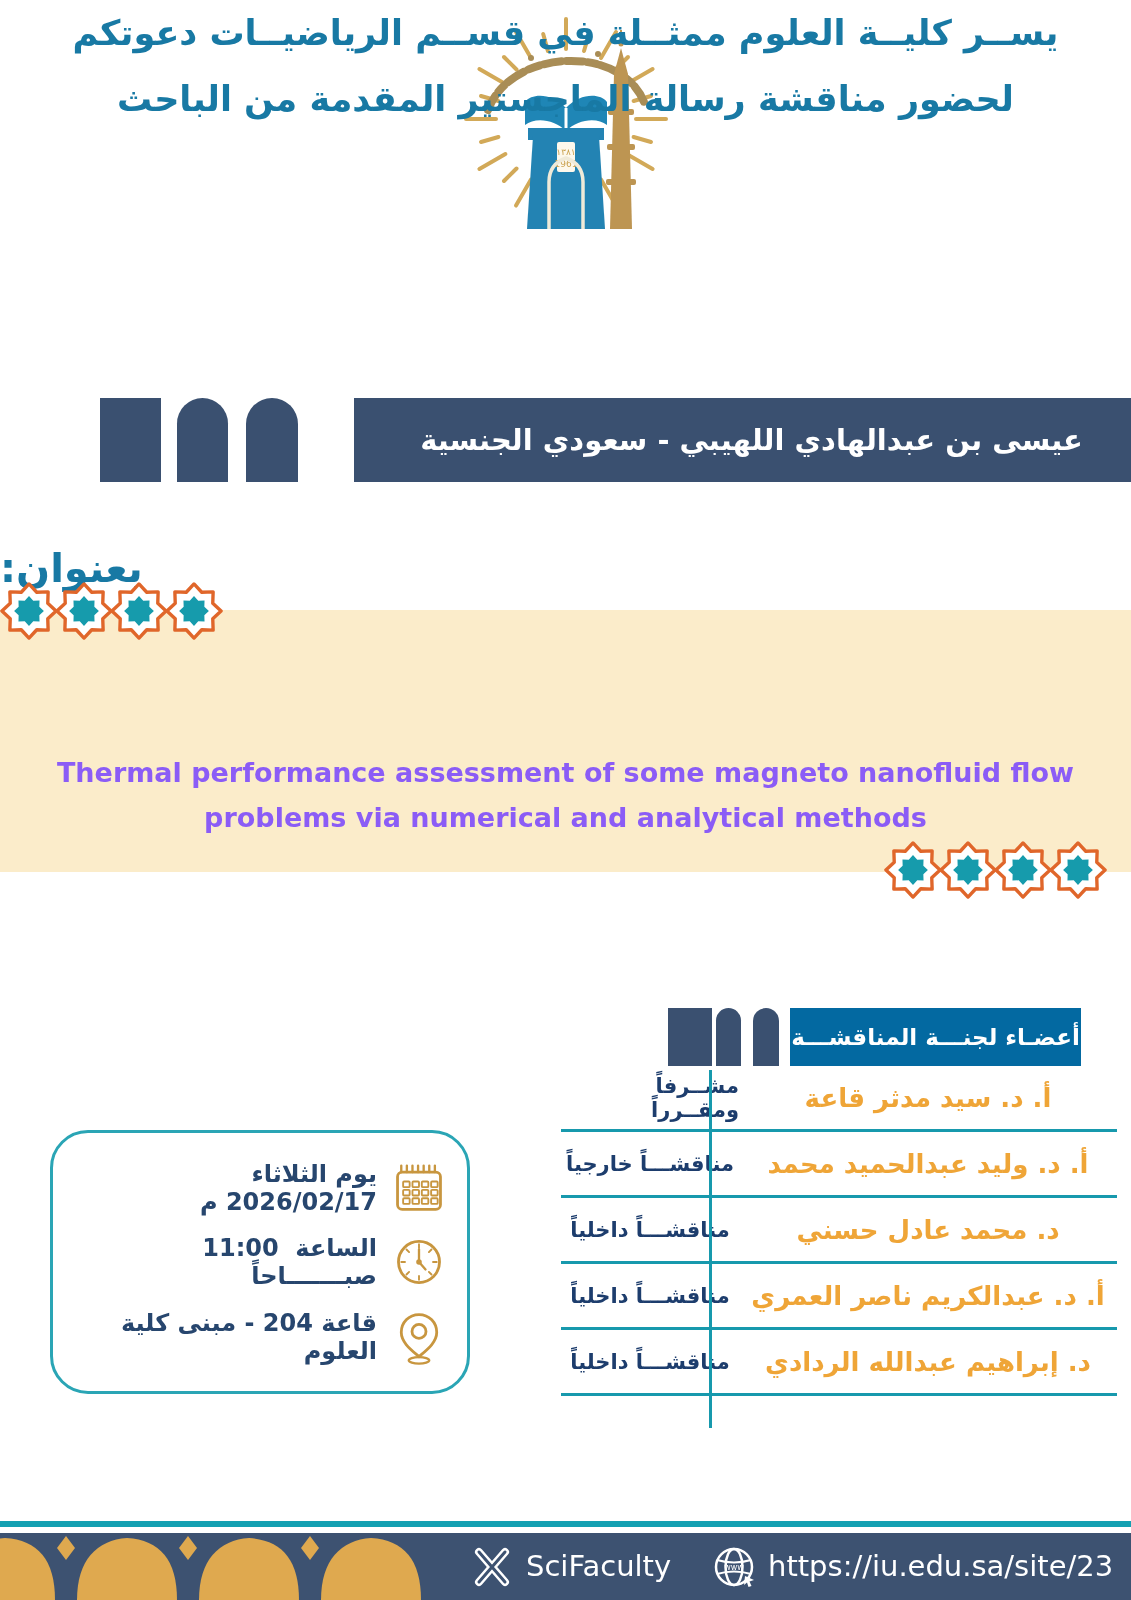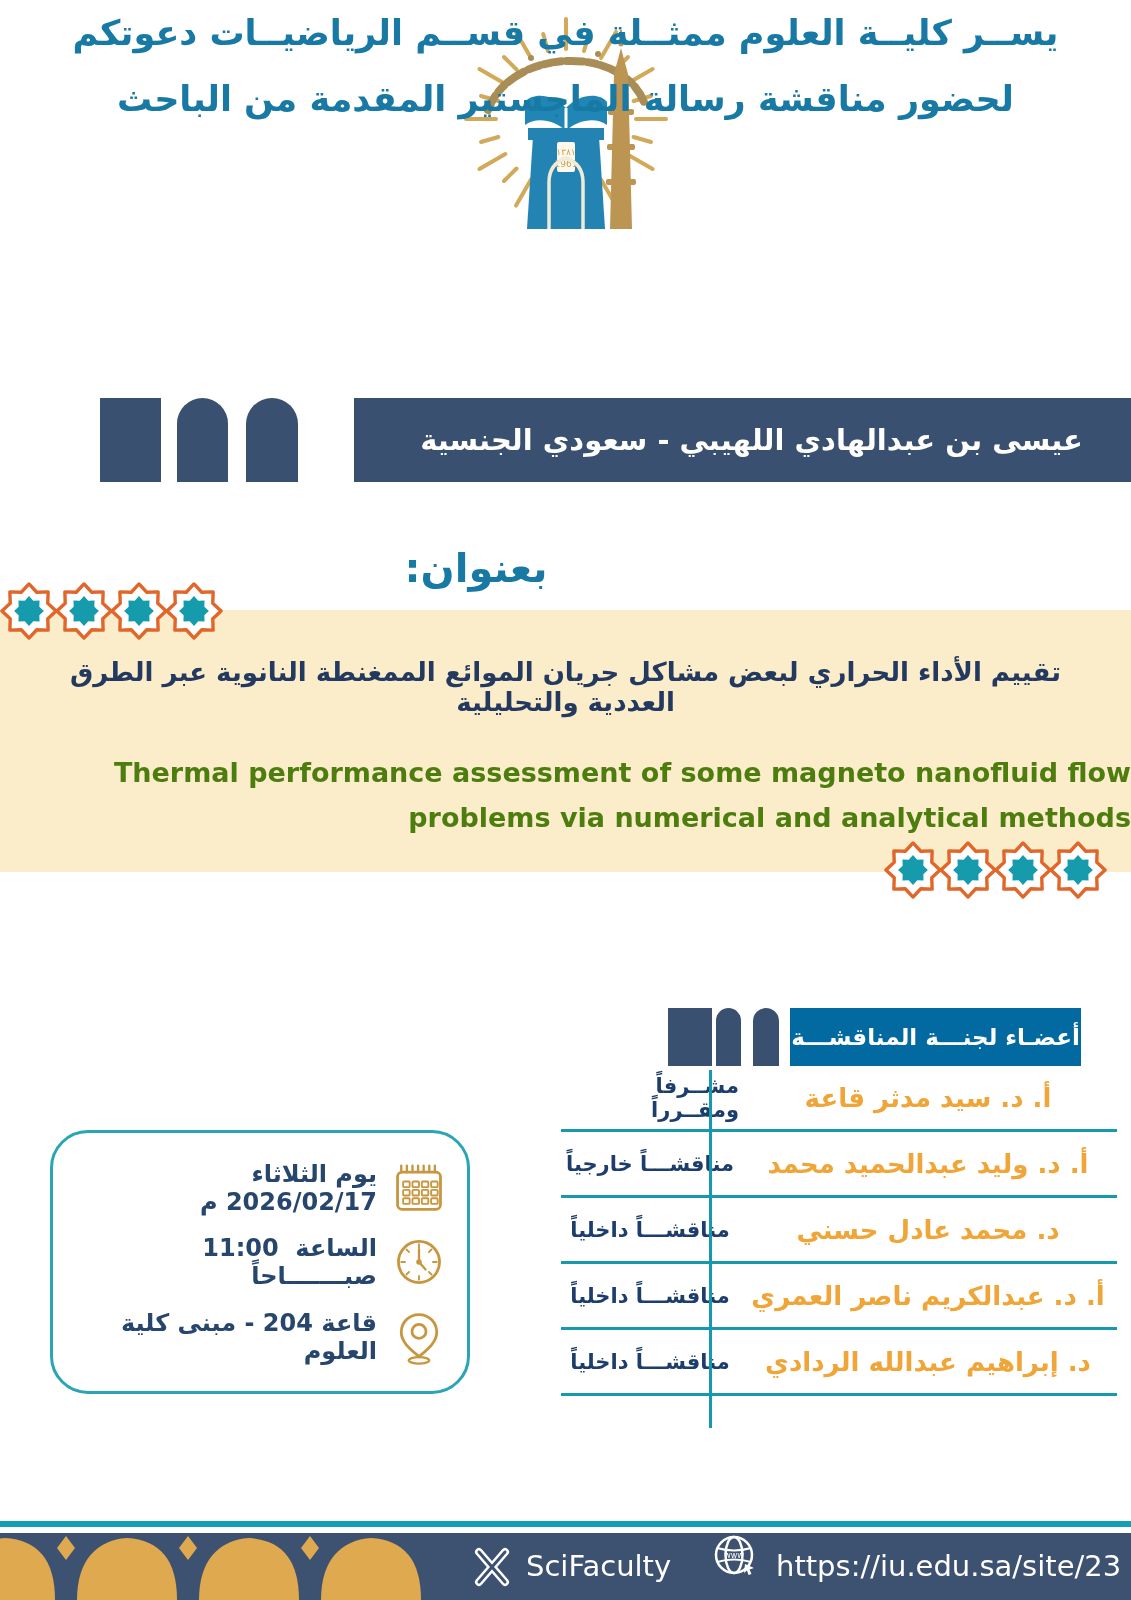--- a/index.html
+++ b/index.html
@@ -16,31 +16,31 @@
   }
   
   .navy-shape { background:#3a5070; }
   .arch-top { border-radius:999px 999px 0 0; }
   .name-banner {
     left:314px; top:398px; width:795px; height:84px; background:#3a5070;
     color:#ffffff; font-weight:bold; font-size:29px; line-height:84px;
     text-align:center; direction:rtl;margin-left:40px;
   }
   .title-label {
-    left:0; top:545px; width:952px; text-align:center; direction:rtl;
+    left:0; top:545px; width:952px; text-align:left; direction:rtl;
     color:#1879a4; font-weight:bold; font-size:40px;
   }
   .beige-panel { left:0; top:610px; width:1131px; height:262px; background:#fbecca; }
   .thesis-ar {
     left:25px; top:657px; width:1081px; text-align:center; direction:rtl;
     color:#24395f; font-weight:bold; font-size:26px;
   }
   .thesis-en {
-    left:0; top:750px; width:1131px; text-align:right;
-    color:#4d7c0f; font-weight:bold; font-size:27px; line-height:45px;
+    left:0; top:750px; width:1131px; text-align:center;
+    color:#8b5cf6; font-weight:bold; font-size:27px; line-height:45px;
   }
   .star { position:absolute; width:58px; height:58px; }
   
   .committee-banner {
     left:790px; top:1008px; width:291px; height:58px; background:#0369a1;
     color:#ffffff; font-weight:bold; font-size:23px; line-height:58px;
     text-align:center; direction:rtl;
   }
   .ctable { left:533px; top:1066px; width:556px; height:330px;margin-left:28px; }
   .crow {
@@ -176,21 +176,20 @@
   <svg class="star" style="left:939px;  top:841px;" viewBox="0 0 60 60">
       <use href="#star8"></use>
     </svg>
   <svg class="star" style="left:994px;  top:841px;" viewBox="0 0 60 60">
       <use href="#star8"></use>
     </svg>
   <svg class="star" style="left:1049px; top:841px;" viewBox="0 0 60 60">
       <use href="#star8"></use>
     </svg>
 
-  <div class="abs thesis-ar">تقييم الأداء الحراري لبعض مشاكل جريان الموائع الممغنطة النانوية عبر الطرق العددية والتحليلية</div>
   <div class="abs thesis-en">
     <div>Thermal performance assessment of some magneto nanofluid flow</div>
     <div>problems via numerical and analytical methods</div>
   </div>
 
   <div class="abs navy-shape" style="left:668px; top:1008px; width:44px; height:58px;"></div>
   <div class="abs navy-shape arch-top" style="left:716px; top:1008px; width:25px; height:58px;"></div>
   <div class="abs navy-shape arch-top" style="left:753px; top:1008px; width:26px; height:58px;"></div>
   <div class="abs committee-banner">أعضـاء لجنـــة المناقشـــة</div>
 
@@ -285,21 +284,21 @@
   </div>
   <div class="abs" style="left:470px; top:1533px; height:67px; display:flex; align-items:center; gap:12px;">
     <svg width="44" height="44" viewBox="0 0 44 44">
       <path d="M9,7 L35,37" stroke="#ffffff" stroke-width="8" stroke-linecap="round"></path>
       <path d="M35,7 L9,37" stroke="#ffffff" stroke-width="8" stroke-linecap="round"></path>
       <path d="M9,7 L35,37" stroke="#3d5271" stroke-width="3" stroke-linecap="round"></path>
       <path d="M35,7 L9,37" stroke="#3d5271" stroke-width="3" stroke-linecap="round"></path>
     </svg>
     <span class="footer-text">SciFaculty</span>
   </div>
-  <div class="abs" style="left:712px; top:1533px; height:67px; display:flex; gap:20px;">
+  <div class="abs" style="left:712px; top:1533px; height:67px; display:flex; align-items:center; gap:12px;">
     <svg width="44" height="44" viewBox="0 0 44 44" fill="none" stroke="#ffffff" stroke-width="2.5">
       <circle cx="22" cy="22" r="18"></circle>
       <ellipse cx="22" cy="22" rx="8.5" ry="18"></ellipse>
       <path d="M5,15 Q22,20 39,15" stroke-width="2"></path>
       <path d="M5,29 Q22,24 39,29" stroke-width="2"></path>
       <text x="22" y="25" font-size="8" fill="#ffffff" stroke="none" text-anchor="middle">www</text>
       <polygon points="33,31 42,35 37.5,36.5 39.5,41 36.5,42 35,37.5 32,40" fill="#ffffff" stroke="none"></polygon>
     </svg>
     <span class="footer-text">https://iu.edu.sa/site/23</span>
   </div>

